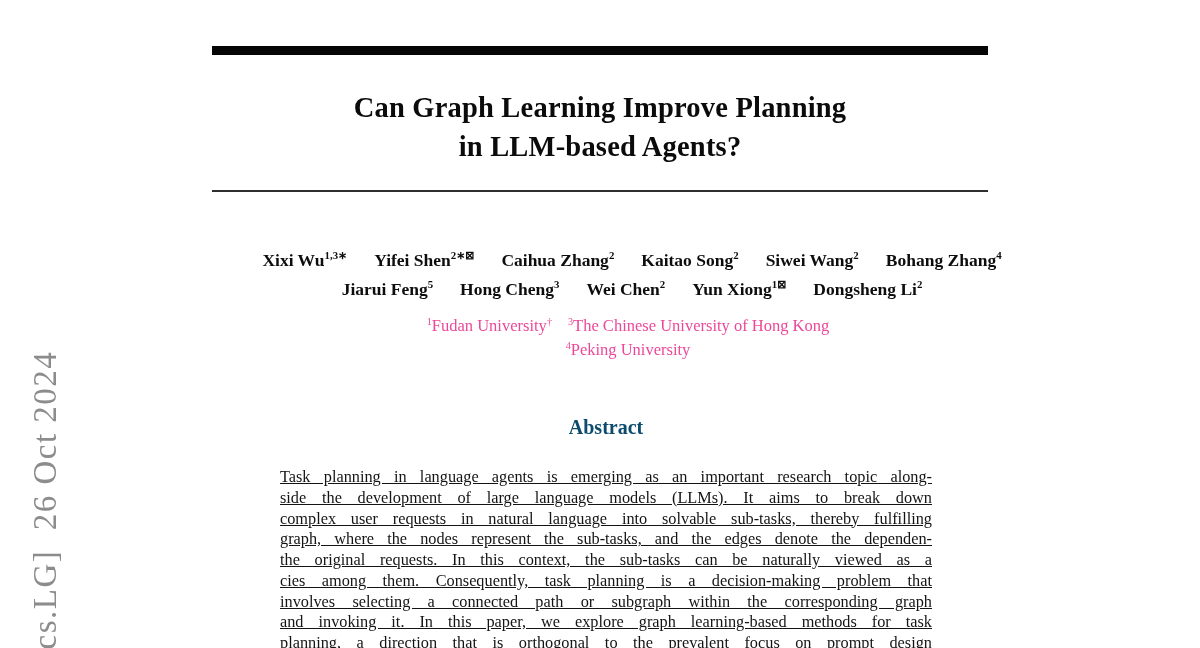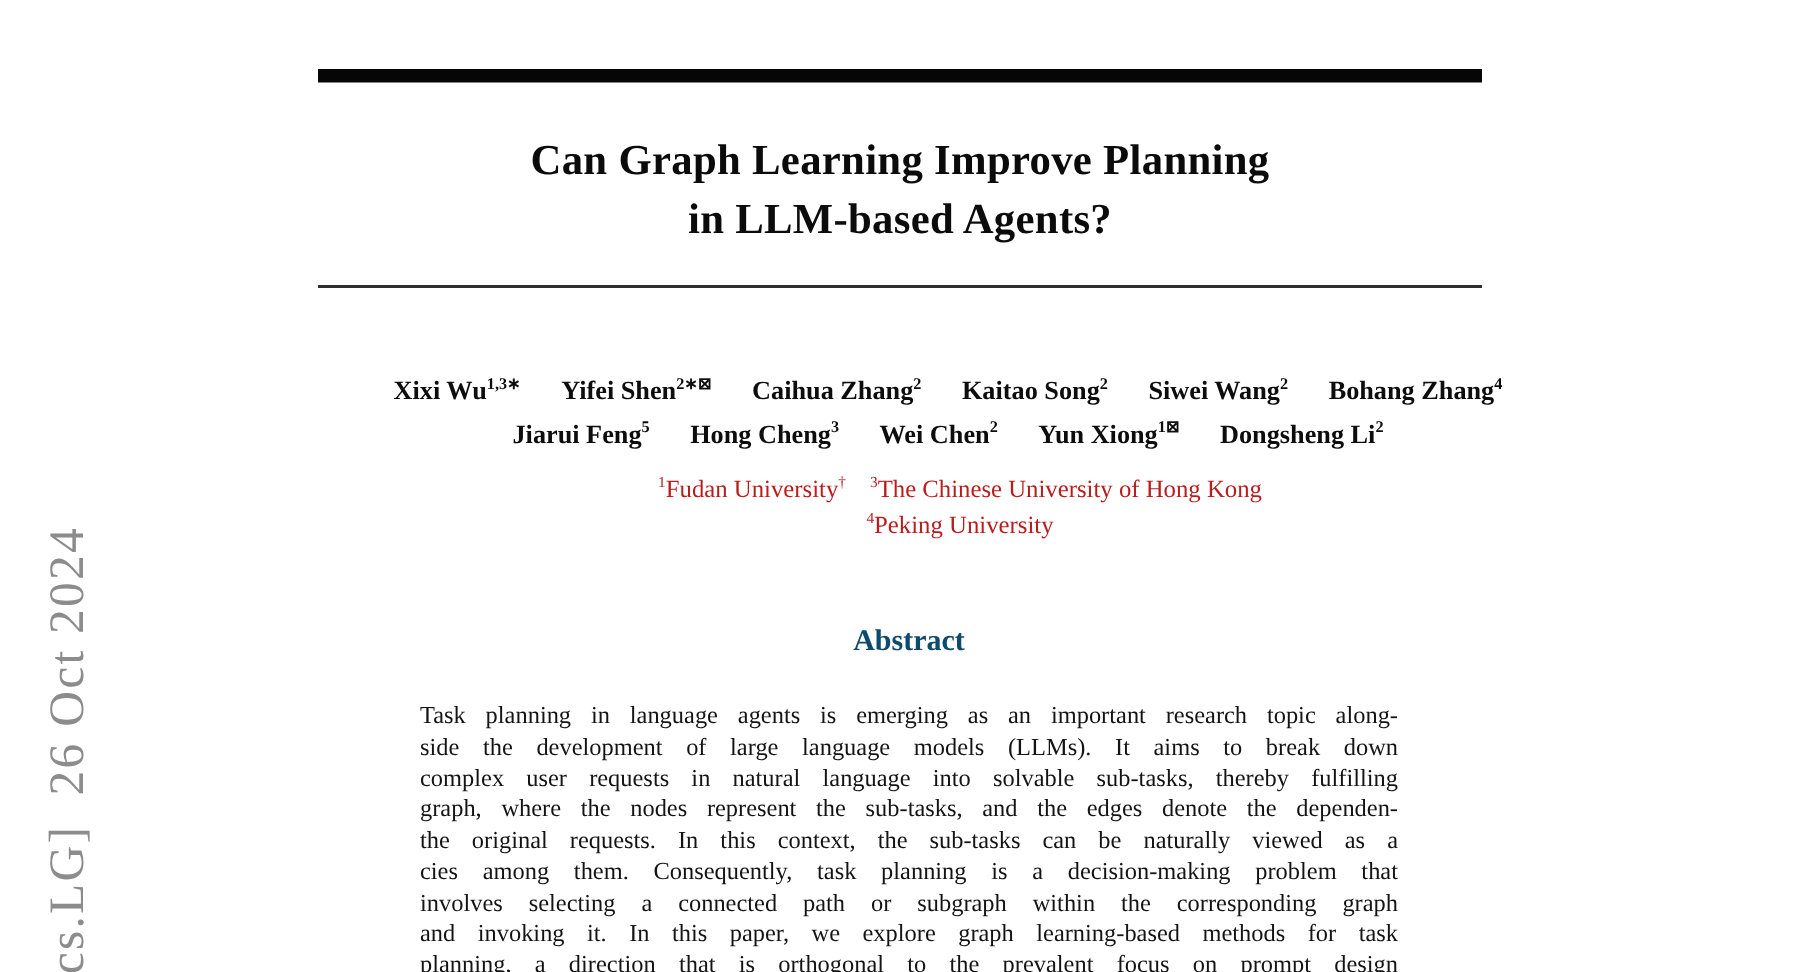--- a/index.html
+++ b/index.html
@@ -79,25 +79,25 @@
   .authors .row {
     display: flex;
     justify-content: center;
     align-items: center;
     gap: 27px;
     height: 29px;
   }
 
   .affils {
     position: absolute;
-    left: 140px;
+    left: 128px;
     top: 316px;
     width: 1000px;
     font-size: 16.5px;
-    color: #b91c1c;
+    color: #ec4899;
   }
   .affils .row {
     display: flex;
     justify-content: center;
     align-items: baseline;
     gap: 16px;
     height: 24px;
   }
 
   .abstract-heading {
@@ -119,20 +119,21 @@
     font-size: 16.3px;
     color: #141414;
   }
   .abs-line {
     height: 20.75px;
     line-height: 20.75px;
     text-align: justify;
     text-align-last: justify;
     overflow: hidden;
     white-space: nowrap;
+    text-decoration: underline;
   }
 </style>
 </head>
 <body>
 
 <div class="page">
 
   <div class="arxiv-stamp">[cs.LG]  26 Oct 2024</div>
 
   <div class="topbar"></div>

